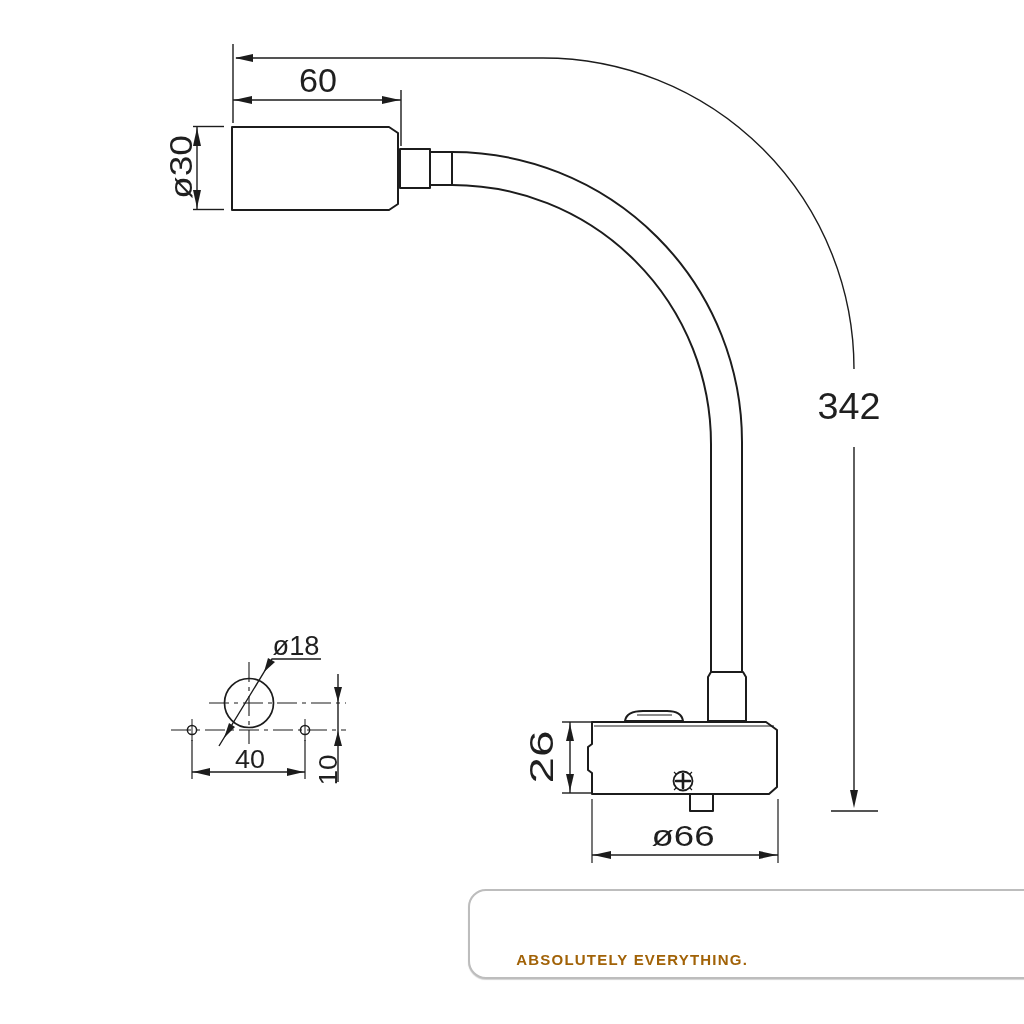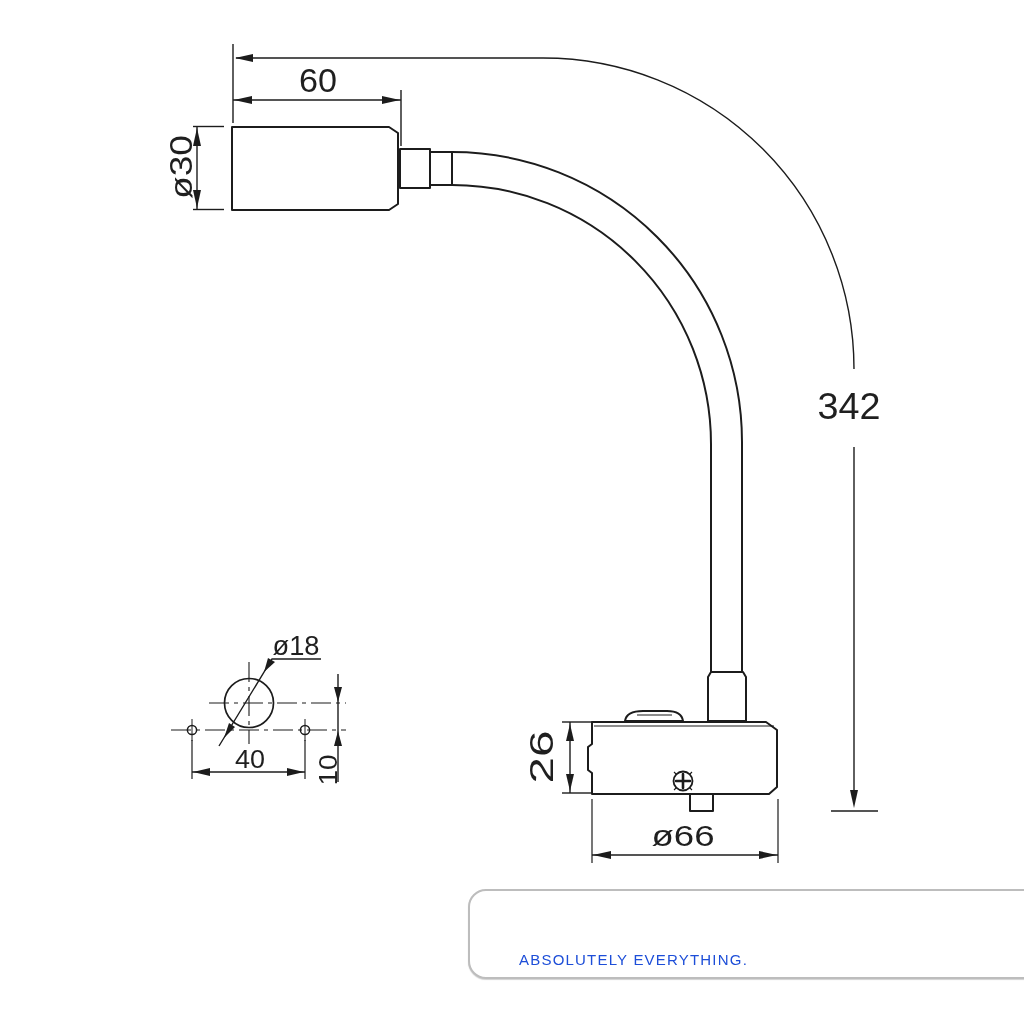--- a/index.html
+++ b/index.html
@@ -19,22 +19,22 @@
   }
   .brand{
     position:absolute;left:18px;top:-2px;
     font-size:63px;font-weight:700;letter-spacing:-2px;line-height:1.16;
     white-space:nowrap;
   }
   .brand .rv{color:#29A9E1;}
   .brand .mega{color:#6C6D70;}
   .tagline{
     position:absolute;left:0;top:61px;width:278px;text-align:right;
-    font-size:15px;font-weight:400;letter-spacing:1.2px;line-height:1;
-    color:#1d4ed8;white-space:nowrap;
+    font-size:15px;font-weight:700;letter-spacing:1.2px;line-height:1;
+    color:#a16207;white-space:nowrap;
   }
 </style>
 </head>
 <body>
 
 <svg id="canvas" width="1024" height="1024" viewBox="0 0 1024 1024">
 
   <g stroke="#1c1c1c" stroke-width="1.4" fill="none">
 
     <g>

